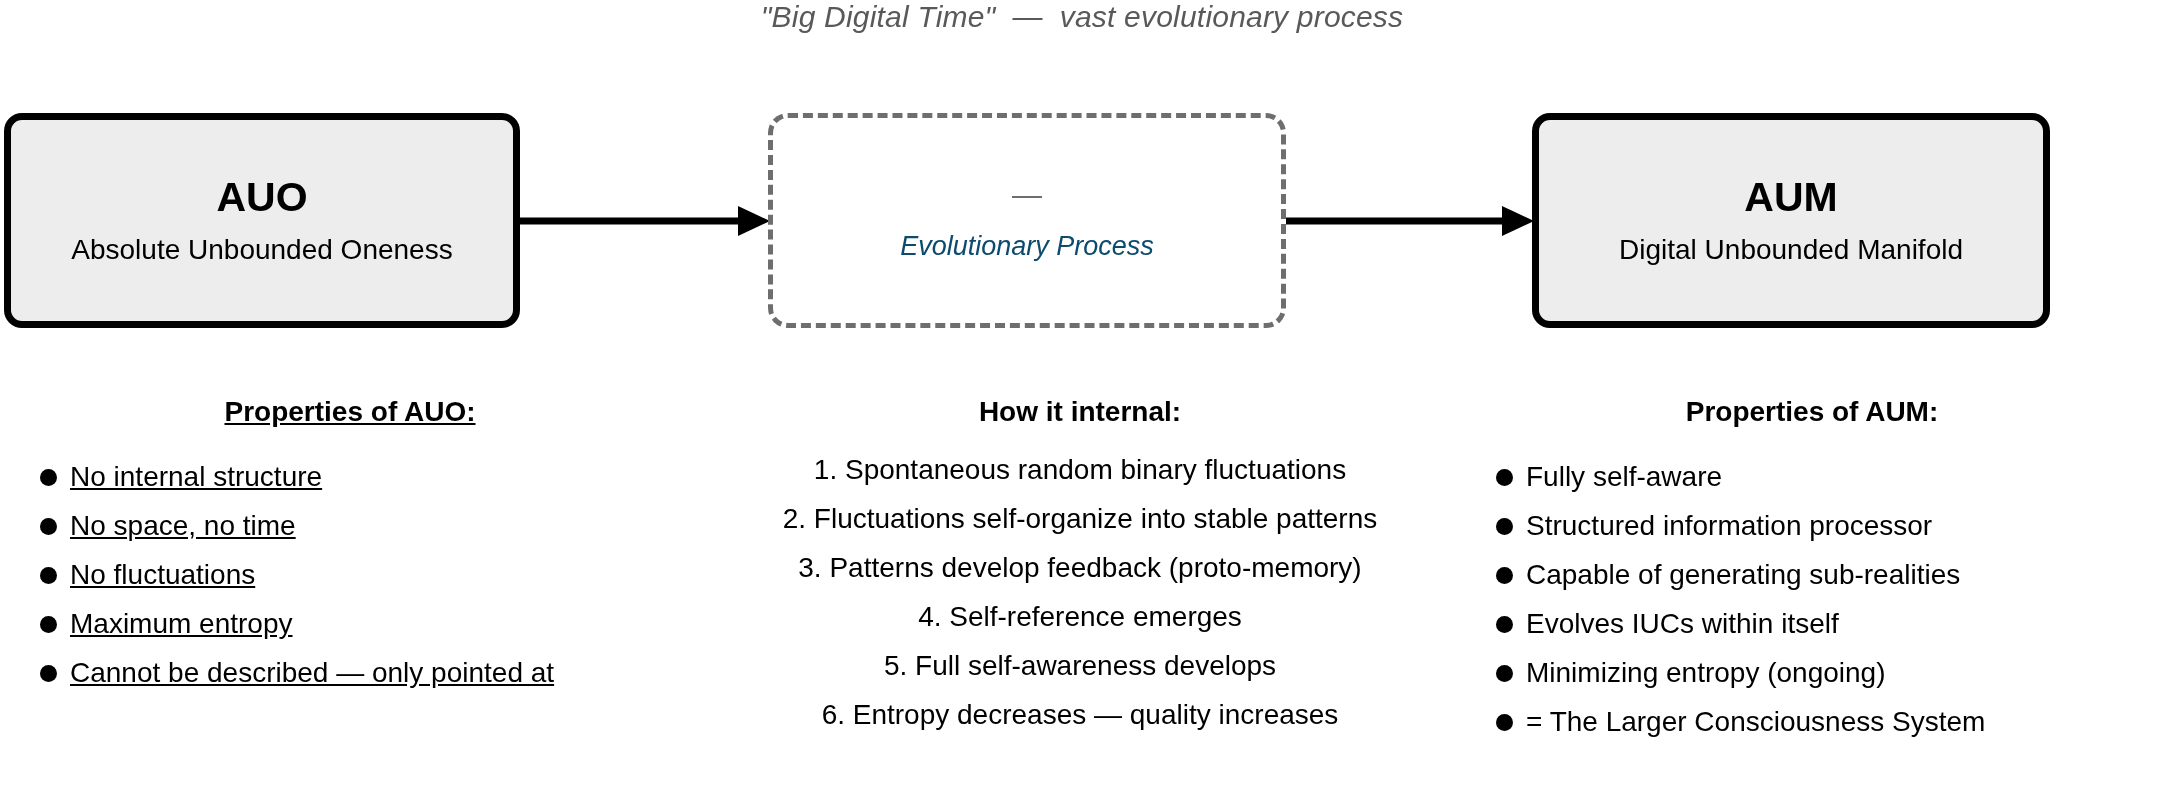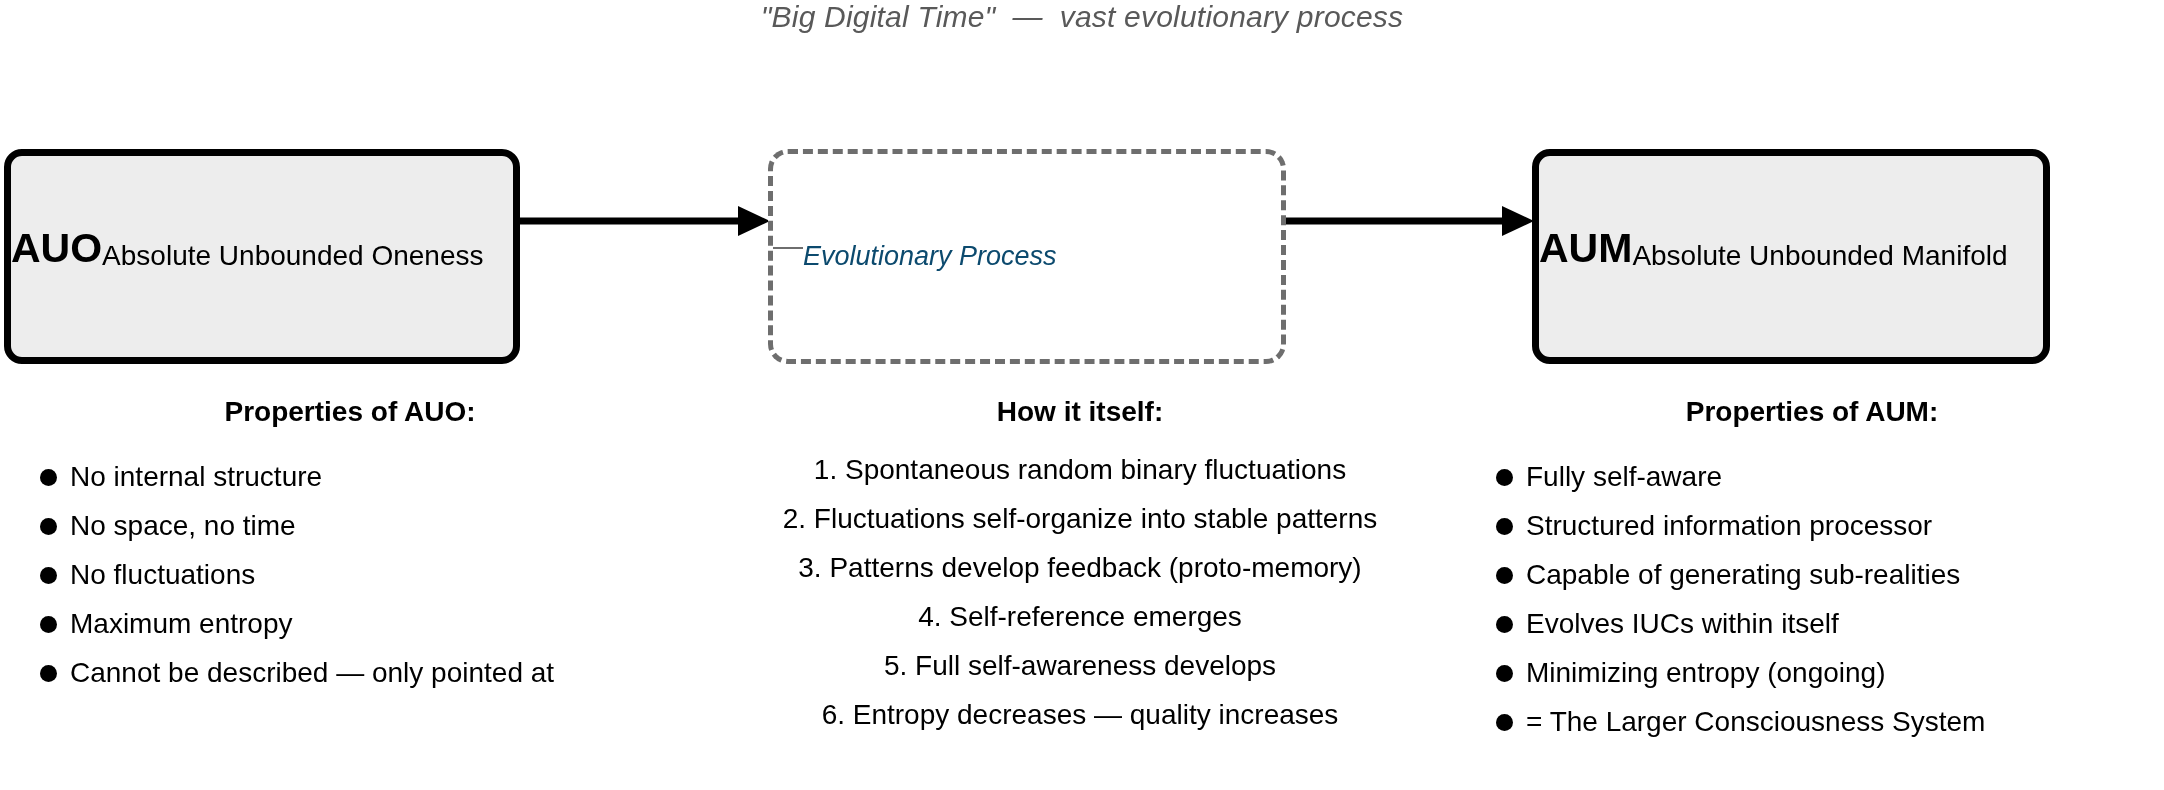--- a/index.html
+++ b/index.html
@@ -39,24 +39,23 @@
     height: 215px;
   }
 
   .node {
     position: absolute;
     top: 0;
     height: 215px;
     box-sizing: border-box;
     border-radius: 18px;
     display: flex;
-    flex-direction: row;
+    flex-direction: column;
     align-items: center;
-    justify-content: flex-start;
-    margin-top: 36px;
+    justify-content: center;
   }
 
   .node.solid {
     background: #ededed;
     border: 7px solid #000000;
   }
 
   .node.dashed {
     background: #ffffff;
     border: 5px dashed #6e6e6e;
@@ -108,21 +107,21 @@
     left: 0;
     width: 2164px;
     height: 392px;
   }
 
   .col {
     position: absolute;
     top: 0;
     height: 392px;
   }
-  #col-left  { left: 0px;    width: 700px; }
+  #col-left  { left: 0px;    width: 700px; text-decoration: underline; }
   #col-mid   { left: 700px;  width: 760px; }
   #col-right { left: 1460px; width: 704px; }
 
   .col-heading {
     font-size: 28px;
     font-weight: bold;
     text-align: center;
     line-height: 1;
     margin-bottom: 30px;
     white-space: pre;
@@ -194,40 +193,40 @@
 
   <div class="arrow" id="arrow-2">
     <svg width="248" height="30" viewBox="0 0 248 30" xmlns="http://www.w3.org/2000/svg">
       <line x1="0" y1="15" x2="220" y2="15" stroke="#000000" stroke-width="7"></line>
       <polygon points="216,0 248,15 216,30" fill="#000000"></polygon>
     </svg>
   </div>
 
   <div class="node solid" id="node-aum">
     <div class="node-title">AUM</div>
-    <div class="node-sub">Absolute Unbounded Manifold</div>
+    <div class="node-sub">Digital Unbounded Manifold</div>
   </div>
 
 </div>
 
 <div id="columns">
 
   <div class="col" id="col-left">
     <div class="col-heading">Properties of AUO:</div>
     <ul class="bullet-list">
       <li><span class="bullet-dot"></span><span>No internal structure</span></li>
       <li><span class="bullet-dot"></span><span>No space, no time</span></li>
       <li><span class="bullet-dot"></span><span>No fluctuations</span></li>
       <li><span class="bullet-dot"></span><span>Maximum entropy</span></li>
       <li><span class="bullet-dot"></span><span>Cannot be described — only pointed at</span></li>
     </ul>
   </div>
 
   <div class="col" id="col-mid">
-    <div class="col-heading">How it itself:</div>
+    <div class="col-heading">How it internal:</div>
     <ol class="num-list">
       <li>1. Spontaneous random binary fluctuations</li>
       <li>2. Fluctuations self-organize into stable patterns</li>
       <li>3. Patterns develop feedback (proto-memory)</li>
       <li>4. Self-reference emerges</li>
       <li>5. Full self-awareness develops</li>
       <li>6. Entropy decreases — quality increases</li>
     </ol>
   </div>
 

